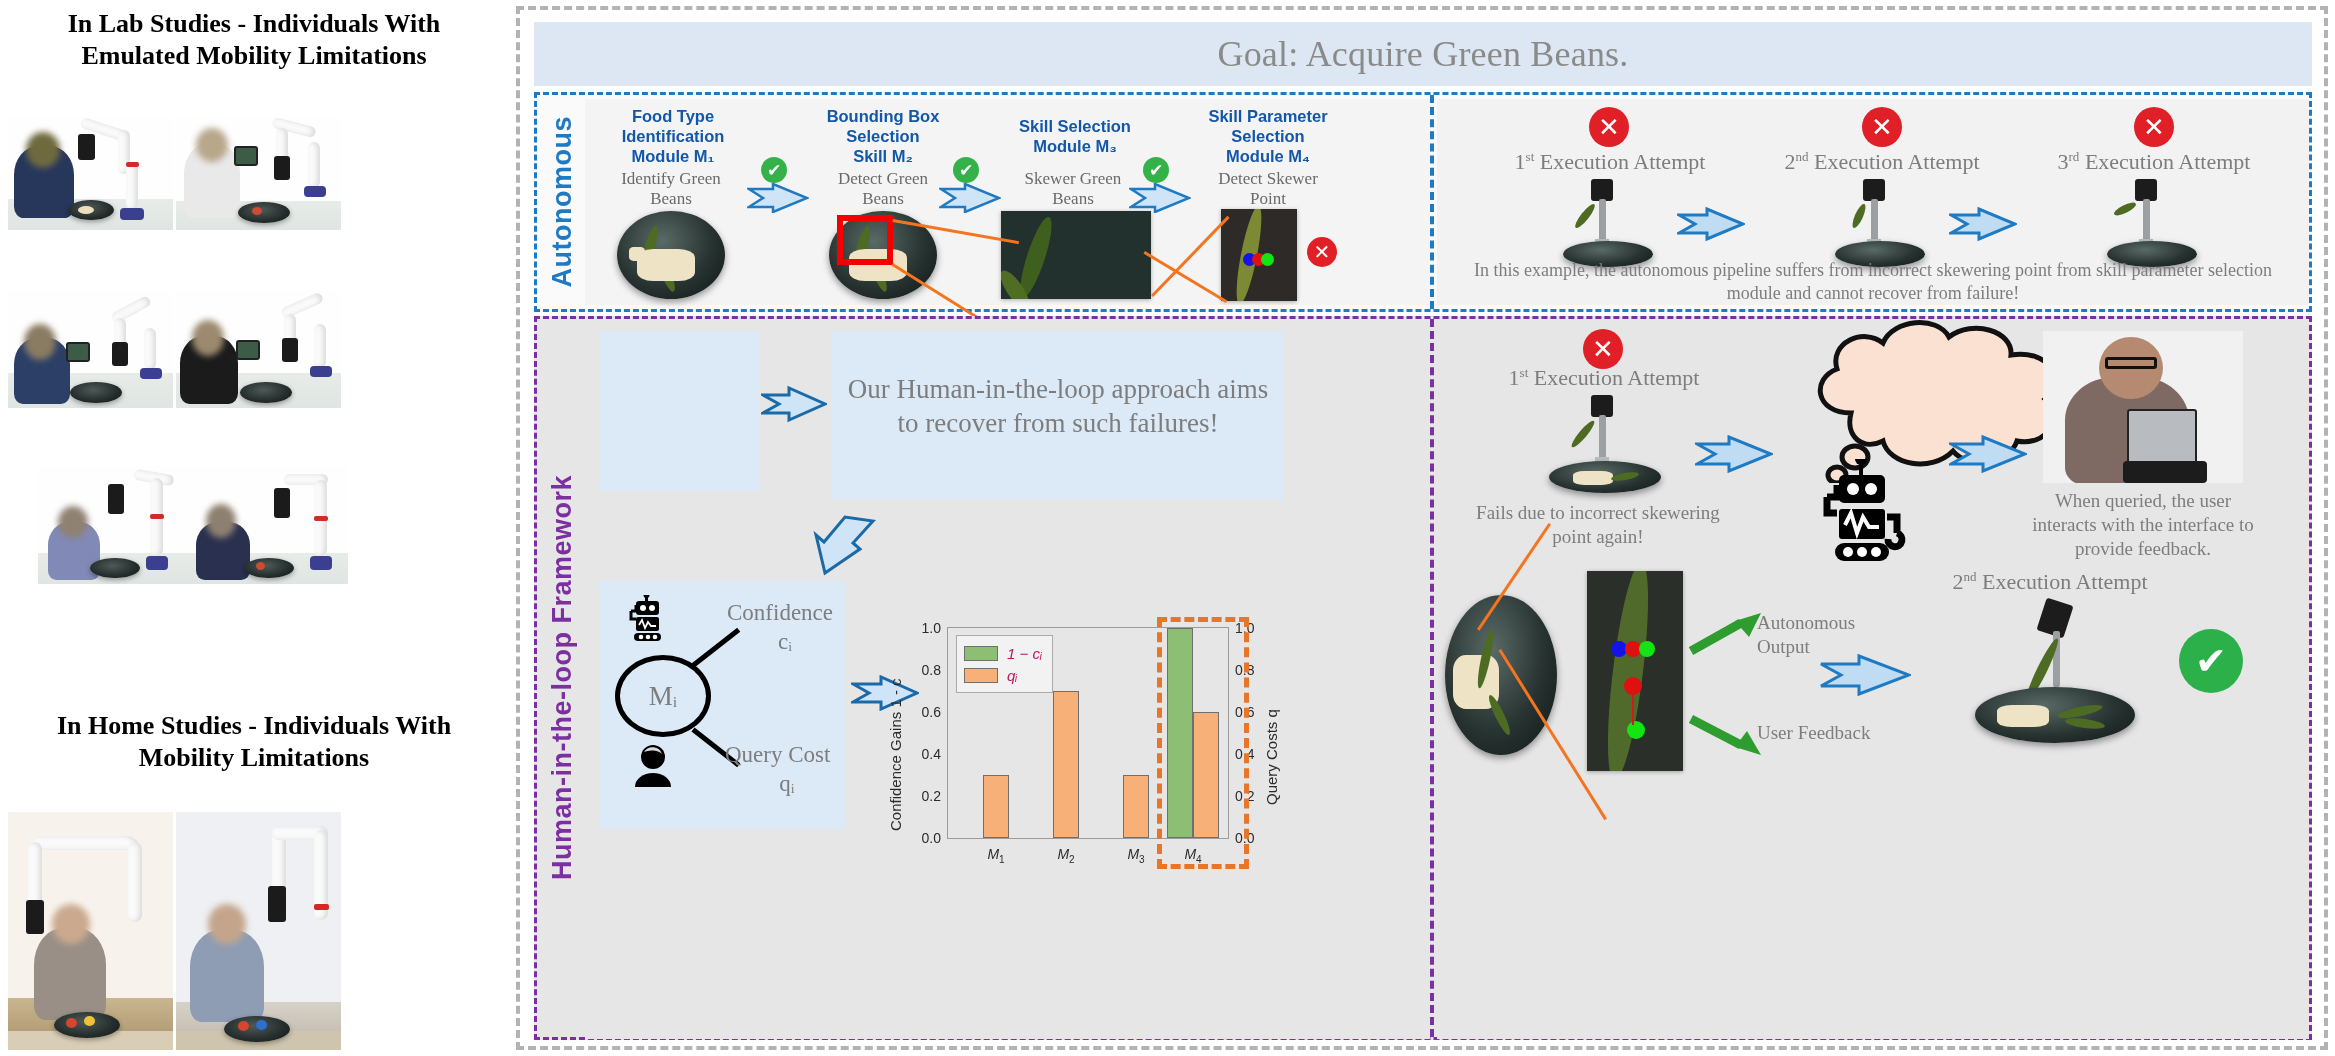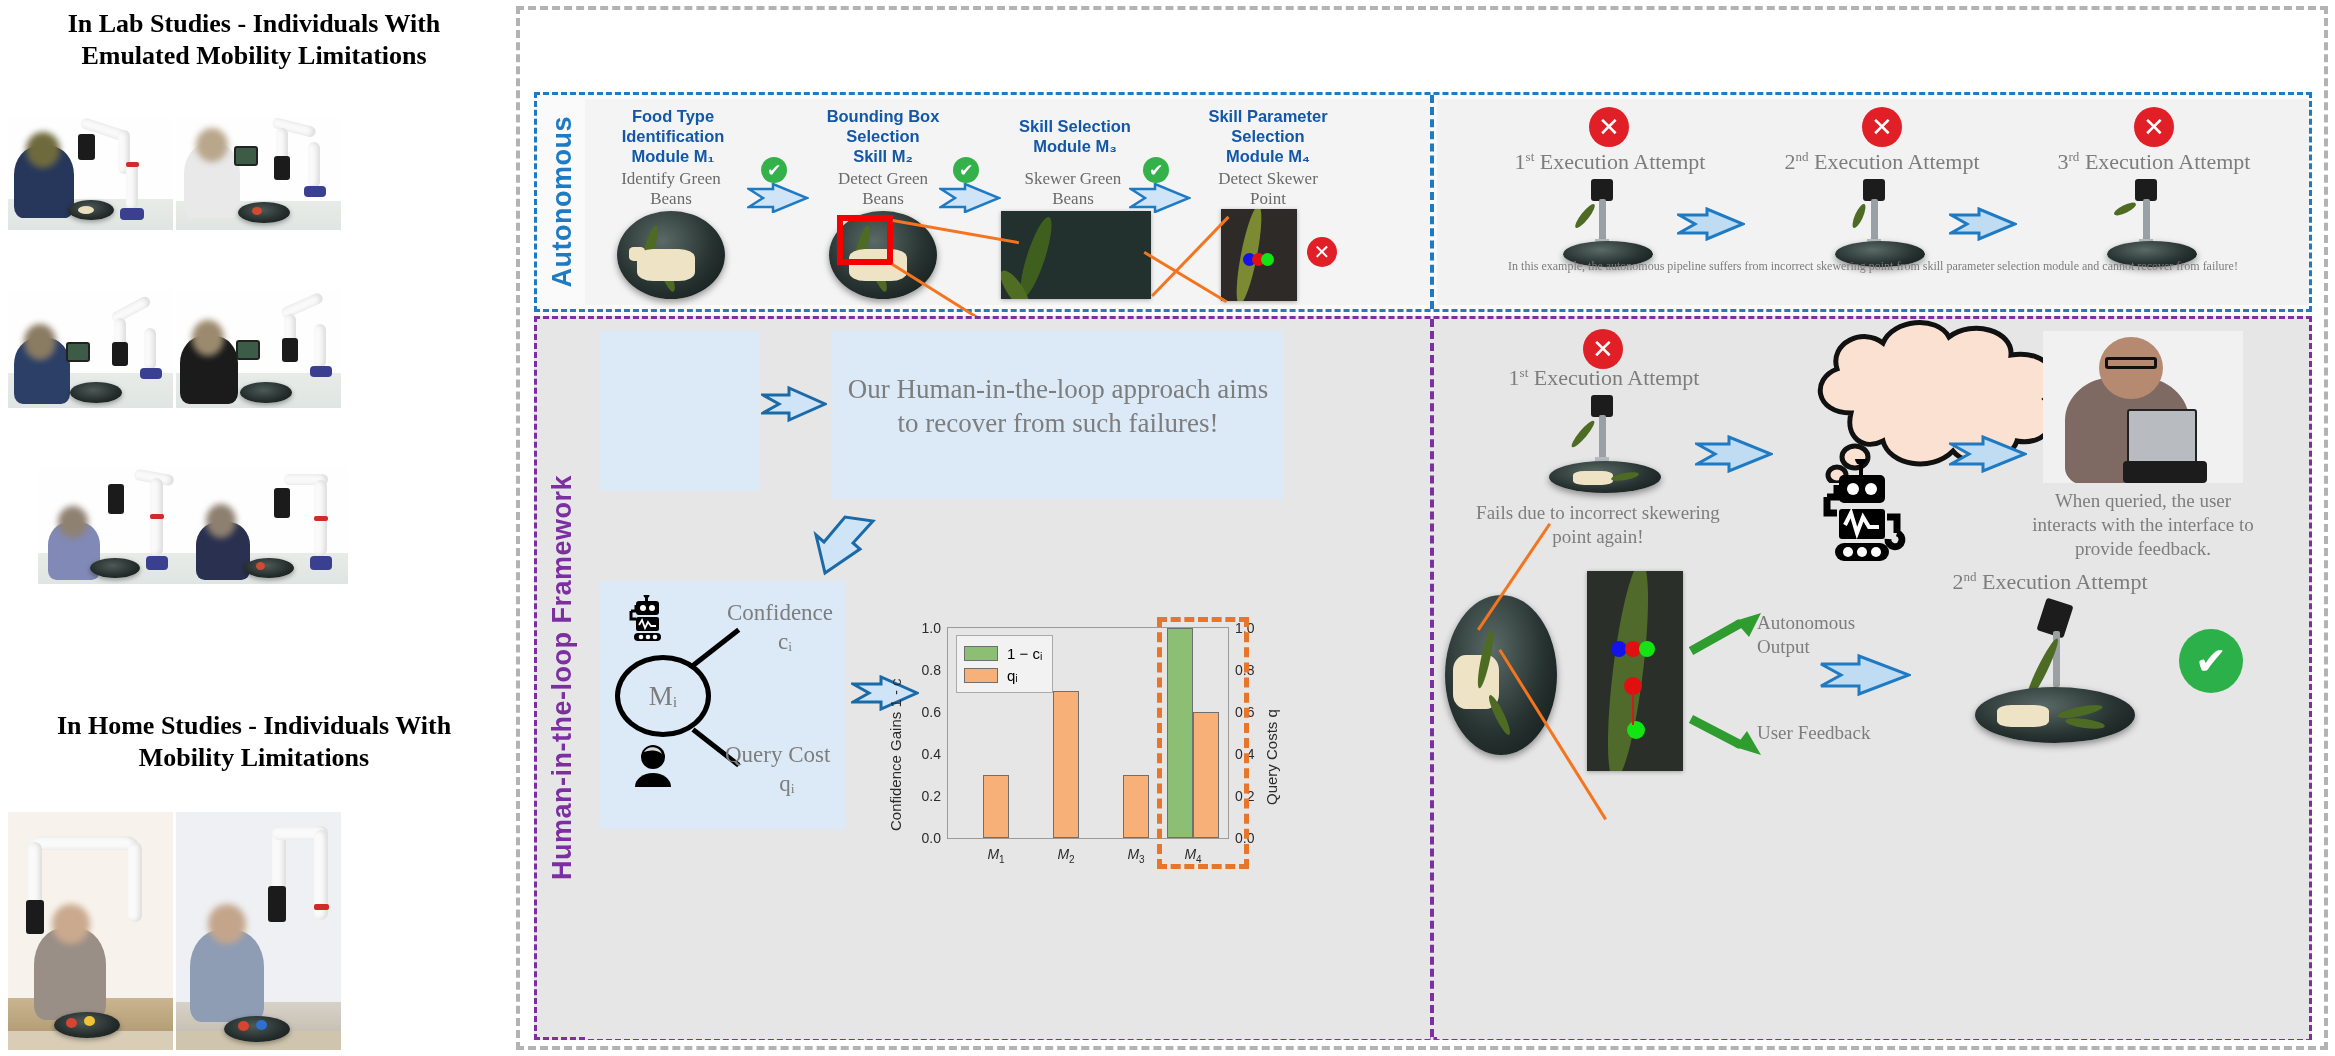--- a/index.html
+++ b/index.html
@@ -121,21 +121,21 @@
   .redbox { position:absolute; border:6px solid #f40000; }
   .crop-inset { position:absolute; background:#22302e; overflow:hidden;
                 box-shadow:0 1px 4px rgba(0,0,0,.3); }
   .ann-line { position:absolute; background:#f4751f; transform-origin:0 0; height:3px; }
   .dotR{position:absolute;width:13px;height:13px;border-radius:50%;background:#e01010;}
   .dotB{position:absolute;width:13px;height:13px;border-radius:50%;background:#1414e8;}
   .dotG{position:absolute;width:13px;height:13px;border-radius:50%;background:#12e512;}
 
   .caption {
     position:absolute; text-align:center; color:#7d7d7d;
-    font-family:"Liberation Serif", serif; font-size:12px; line-height:1.3;
+    font-family:"Liberation Serif", serif; font-size:18px; line-height:1.3;
   }
   .attempt-label {
     position:absolute; text-align:center; color:#7d7d7d;
     font-family:"Liberation Serif", serif; font-size:22px; white-space:nowrap;
   }
   .attempt-label sup { font-size:13px; }
 
   .fork-scene { position:absolute; }
   .fork-handle{position:absolute;background:#9aa0a3;border-radius:2px;}
   .fork-tines{position:absolute;background:#b9bec0;}
@@ -176,21 +176,21 @@
   .axis-title-y {
     position:absolute; writing-mode:vertical-rl; transform:rotate(180deg);
     font-family:"Liberation Sans", sans-serif; font-size:15px; color:#2b2b2b; white-space:nowrap;
   }
   #chart-legend {
     position:absolute; left:8px; top:7px; background:#f2f2f2; border:1px solid #aaa;
     padding:6px 10px 6px 7px;
   }
   .leg-row { display:flex; align-items:center; gap:9px; height:22px; }
   .leg-sw { width:34px; height:15px; border:1px solid #6f6f6f; }
-  .leg-txt { font-family:"Liberation Sans", sans-serif; font-size:15px; color:#000000; }
+  .leg-txt { font-family:"Liberation Sans", sans-serif; font-size:15px; color:#be185d; font-style:italic;}
   #chart-highlight {
     position:absolute; border:5px dashed #e8762a; pointer-events:none;
   }
 
   
   #cloud { position:absolute; }
   #cloud-text {
     position:absolute; text-align:center; color:#6f6f6f;
     font-family:"Liberation Serif", serif; font-size:17px; line-height:1.28;
   }
@@ -327,20 +327,23 @@
     <div class="ph-redband" style="left:138px; top:92px; width:15px; height:6px;"></div>
     <div class="ph-grip" style="left:92px; top:74px; width:18px; height:36px;"></div>
     <div class="ph-plate" style="left:48px; top:204px; width:66px; height:26px;"></div>
     <div class="ph-food" style="left:62px; top:209px; width:11px; height:10px; background:#d6452f;"></div>
     <div class="ph-food" style="left:80px; top:208px; width:11px; height:10px; background:#2f6fd0;"></div>
   </div>
 </div>
 
 <div id="figure-panel">
 
+  <div id="goal-banner">
+    <span>Goal: Acquire Green Beans.</span>
+  </div>
 
   <div id="autonomous-row">
     <div class="row-label" id="auto-label">
       <span>Autonomous</span>
     </div>
     <div class="vdivide-blue"></div>
 
     <div id="auto-pipeline">
 
       <div class="mod-head" style="left:12px; top:8px; width:152px;">

